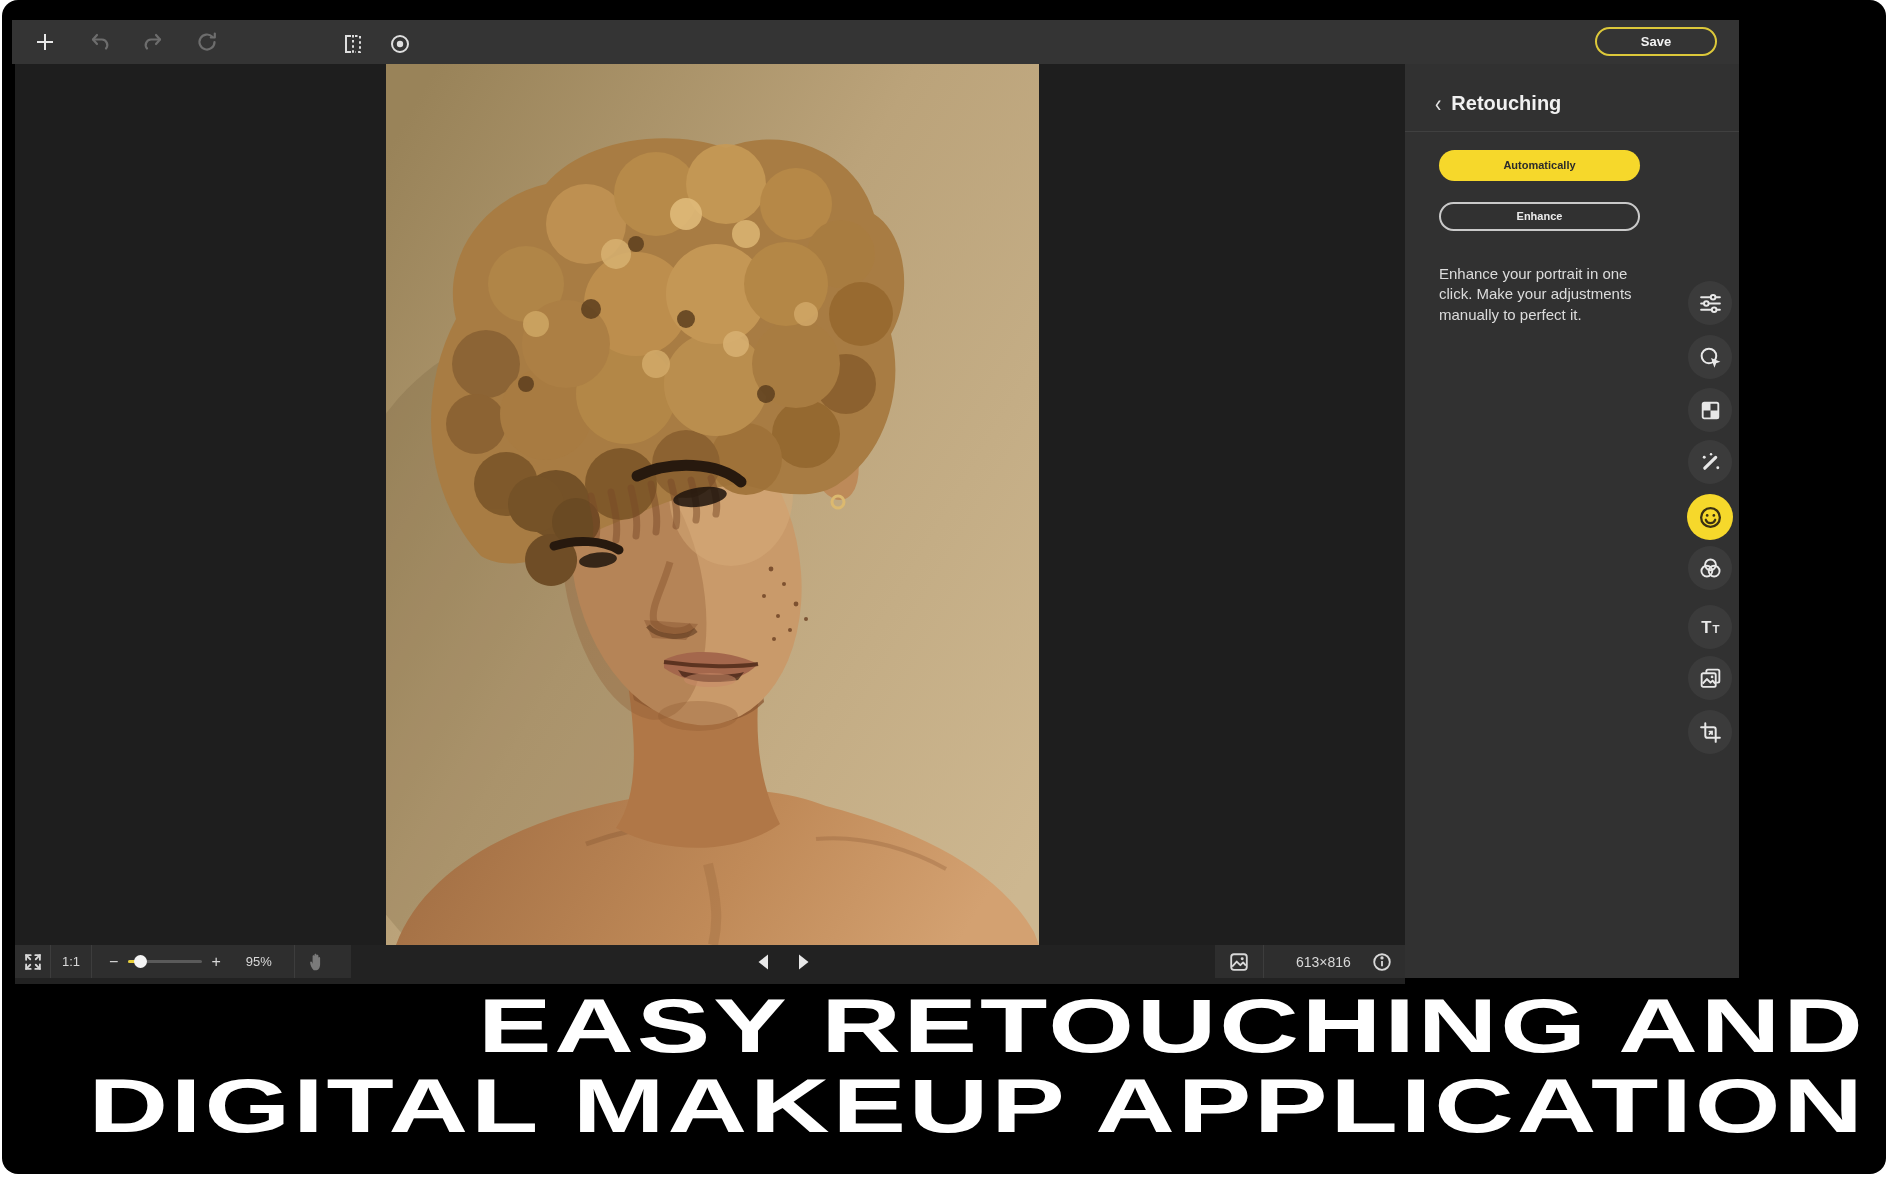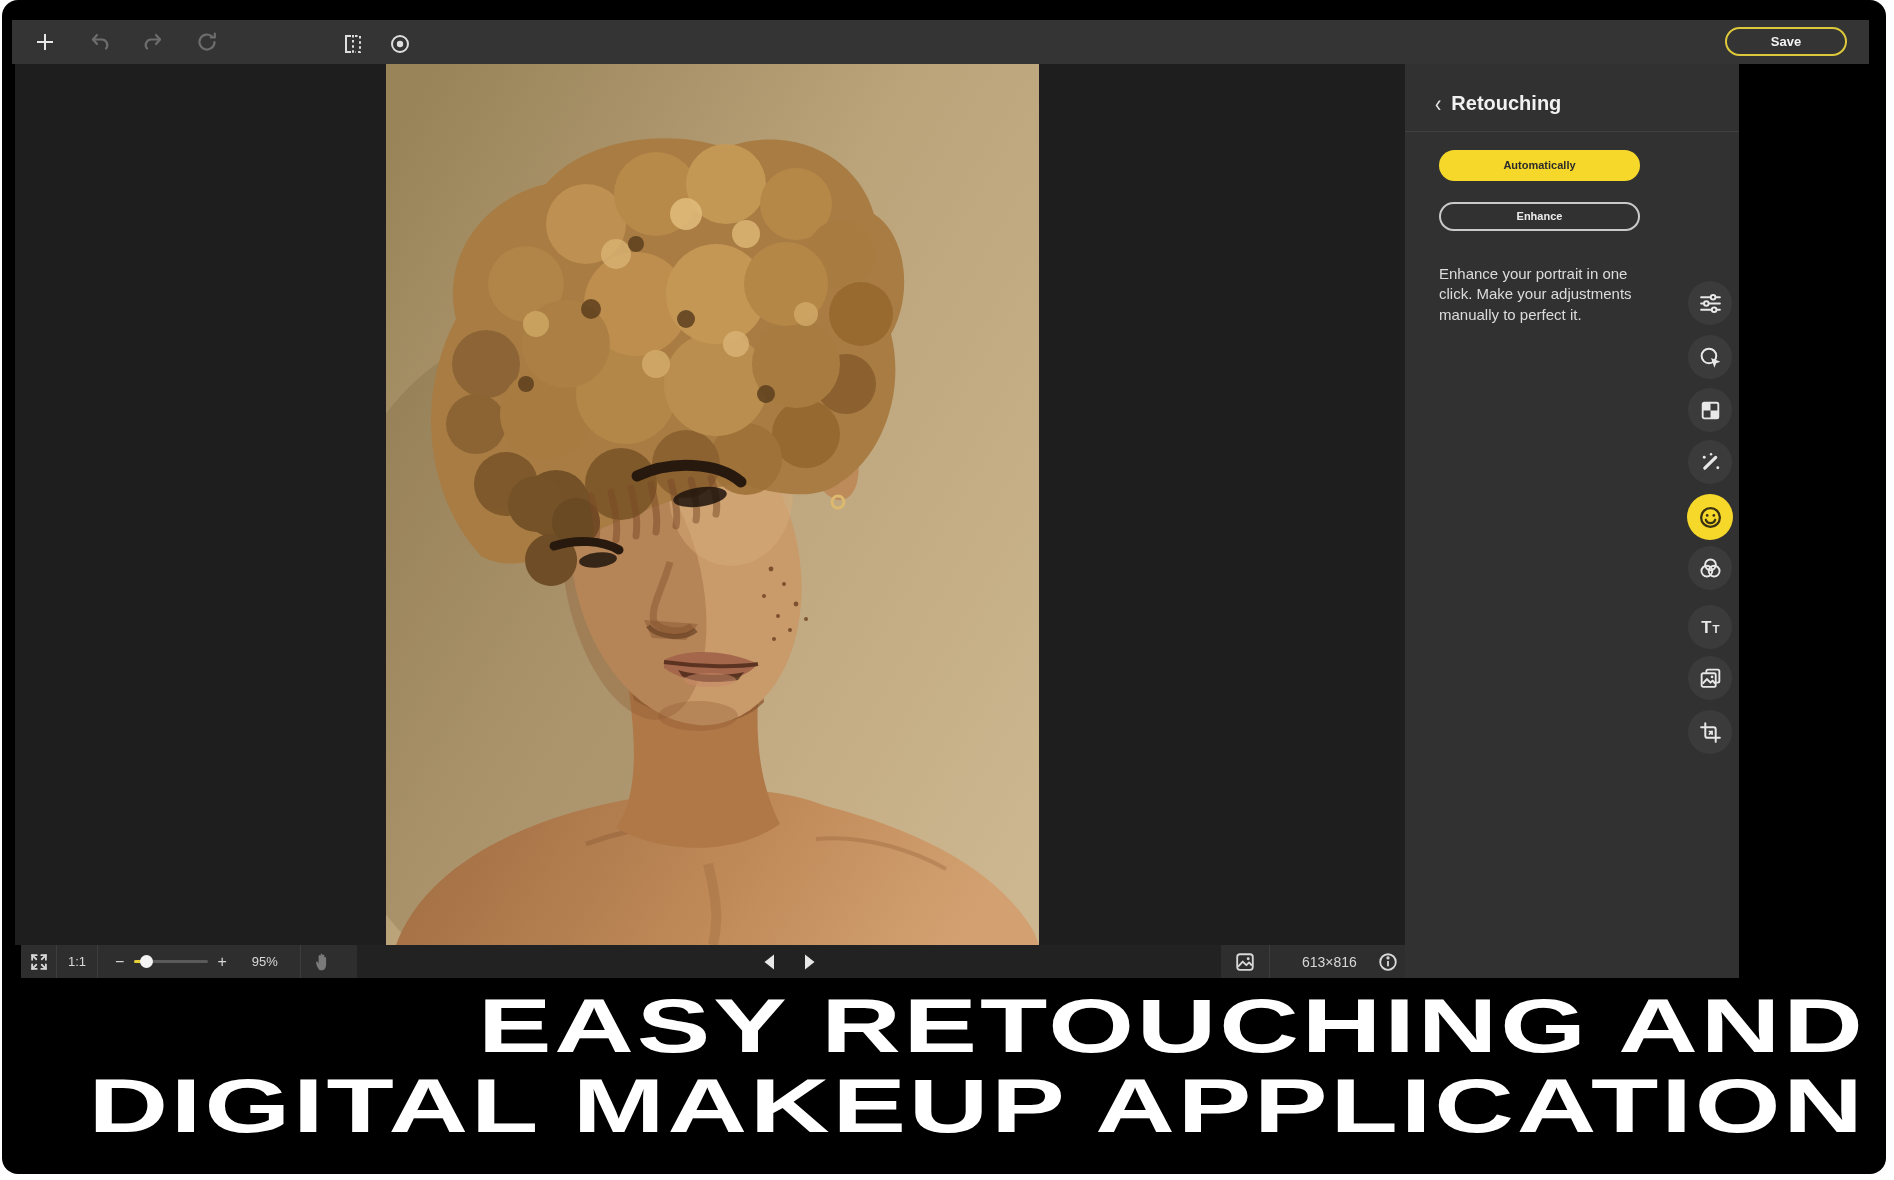--- a/index.html
+++ b/index.html
@@ -2,33 +2,33 @@
 <html><head>
 <meta charset="utf-8">
 <style>
   * { margin:0; padding:0; box-sizing:border-box; }
   html,body { width:1894px; height:1180px; background:#ffffff; overflow:hidden;
               font-family:"Liberation Sans", sans-serif; }
   #card { position:absolute; left:2px; top:0; width:1884px; height:1174px;
           background:#000; border-radius:16px; overflow:hidden; }
 
   
-  .toolbar { position:absolute; left:10px; top:20px; width:1857px; height:44px; background:#343434; }
+  .toolbar { position:absolute; left:10px; top:20px; width:1727px; height:44px; background:#343434; }
   .tb-ic { position:absolute; width:24px; height:24px; top:10px; }
   .tb-ic svg { width:100%; height:100%; }
   .save-btn { position:absolute; right:22px; top:7px; width:122px; height:29px;
               border:2px solid #dcc83a; border-radius:15px; background:transparent;
               color:#f2f2f2; font-size:13px; font-weight:bold; text-align:center; line-height:25px; cursor:pointer; }
 
   
   .canvas { position:absolute; left:13px; top:64px; width:1390px; height:881px; background:#1e1e1e; overflow:hidden; }
   .photo { position:absolute; left:371px; top:0; width:653px; height:881px; }
 
   
-  .statusbar { position:absolute; left:19px; top:945px; width:1390px; height:33px; background:#222222; }
+  .statusbar { position:absolute; left:13px; top:945px; width:1390px; height:39px; background:#222222; }
   .sb-group { position:absolute; top:0; height:33px; background:#2e2e2e; display:flex; align-items:center; }
   .sb-left  { left:0; width:336px; }
   .sb-right { left:1200px; width:190px; }
   .vdiv { width:1px; height:33px; background:#3d3d3d; flex:none; }
   .sb-text { color:#d8d8d8; font-size:13px; flex:none; }
   .sb-ic { width:22px; height:22px; flex:none; }
   .sb-ic svg { width:100%; height:100%; }
   .zoom-track { position:relative; width:74px; height:3px; background:#5a5a5a; border-radius:2px; flex:none; }
   .zoom-fill { position:absolute; left:0; top:0; height:3px; width:13px; background:#e7cf3a; border-radius:2px; }
   .zoom-thumb { position:absolute; left:6px; top:-5px; width:13px; height:13px; background:#f4f4f4; border-radius:50%; }

